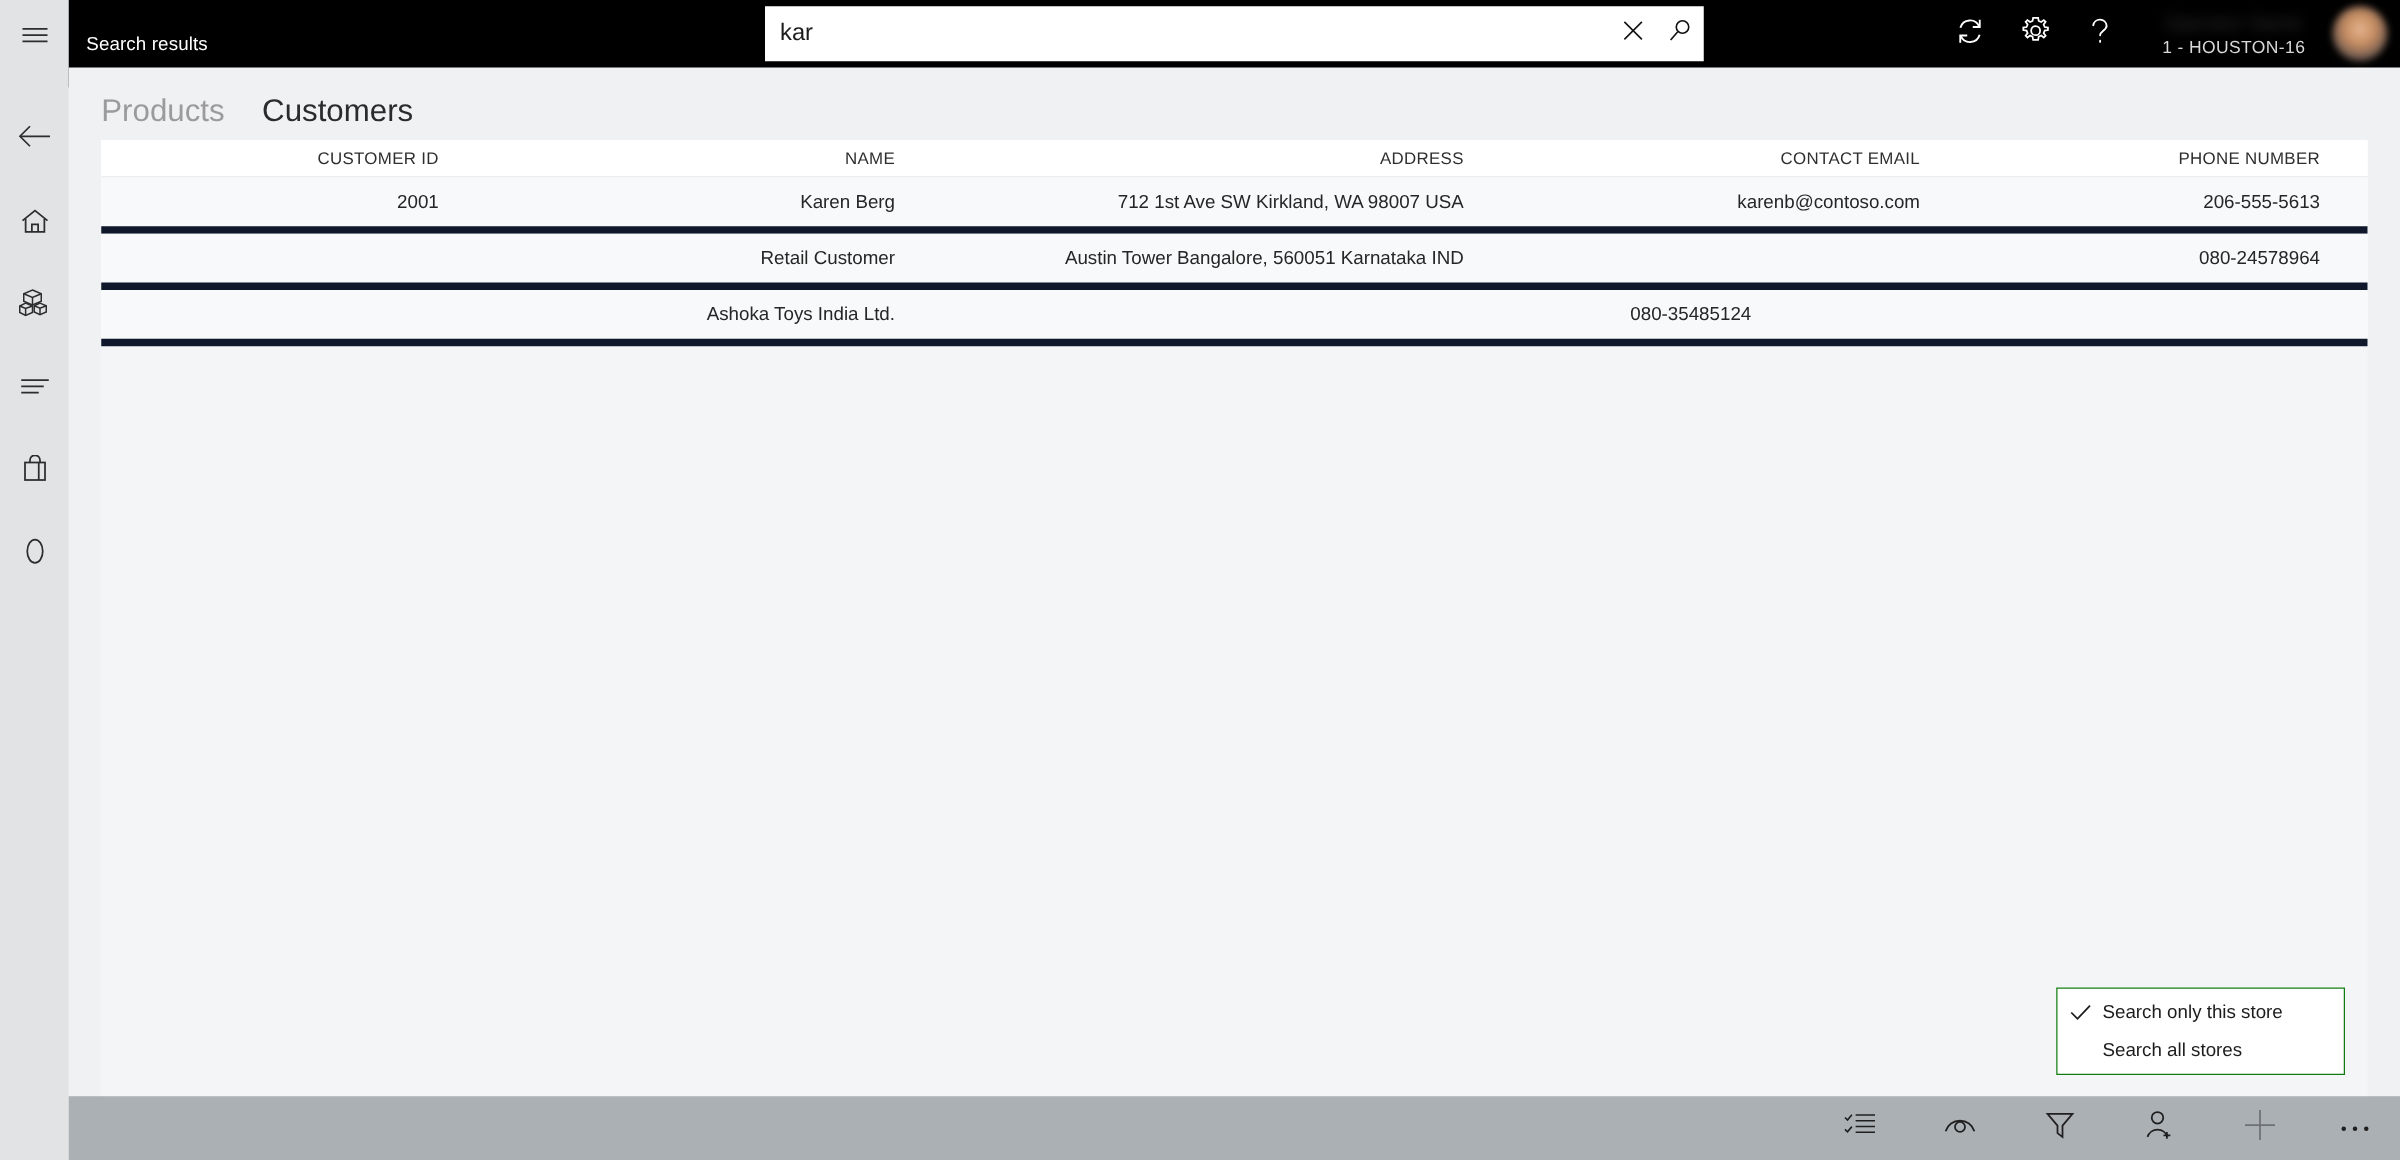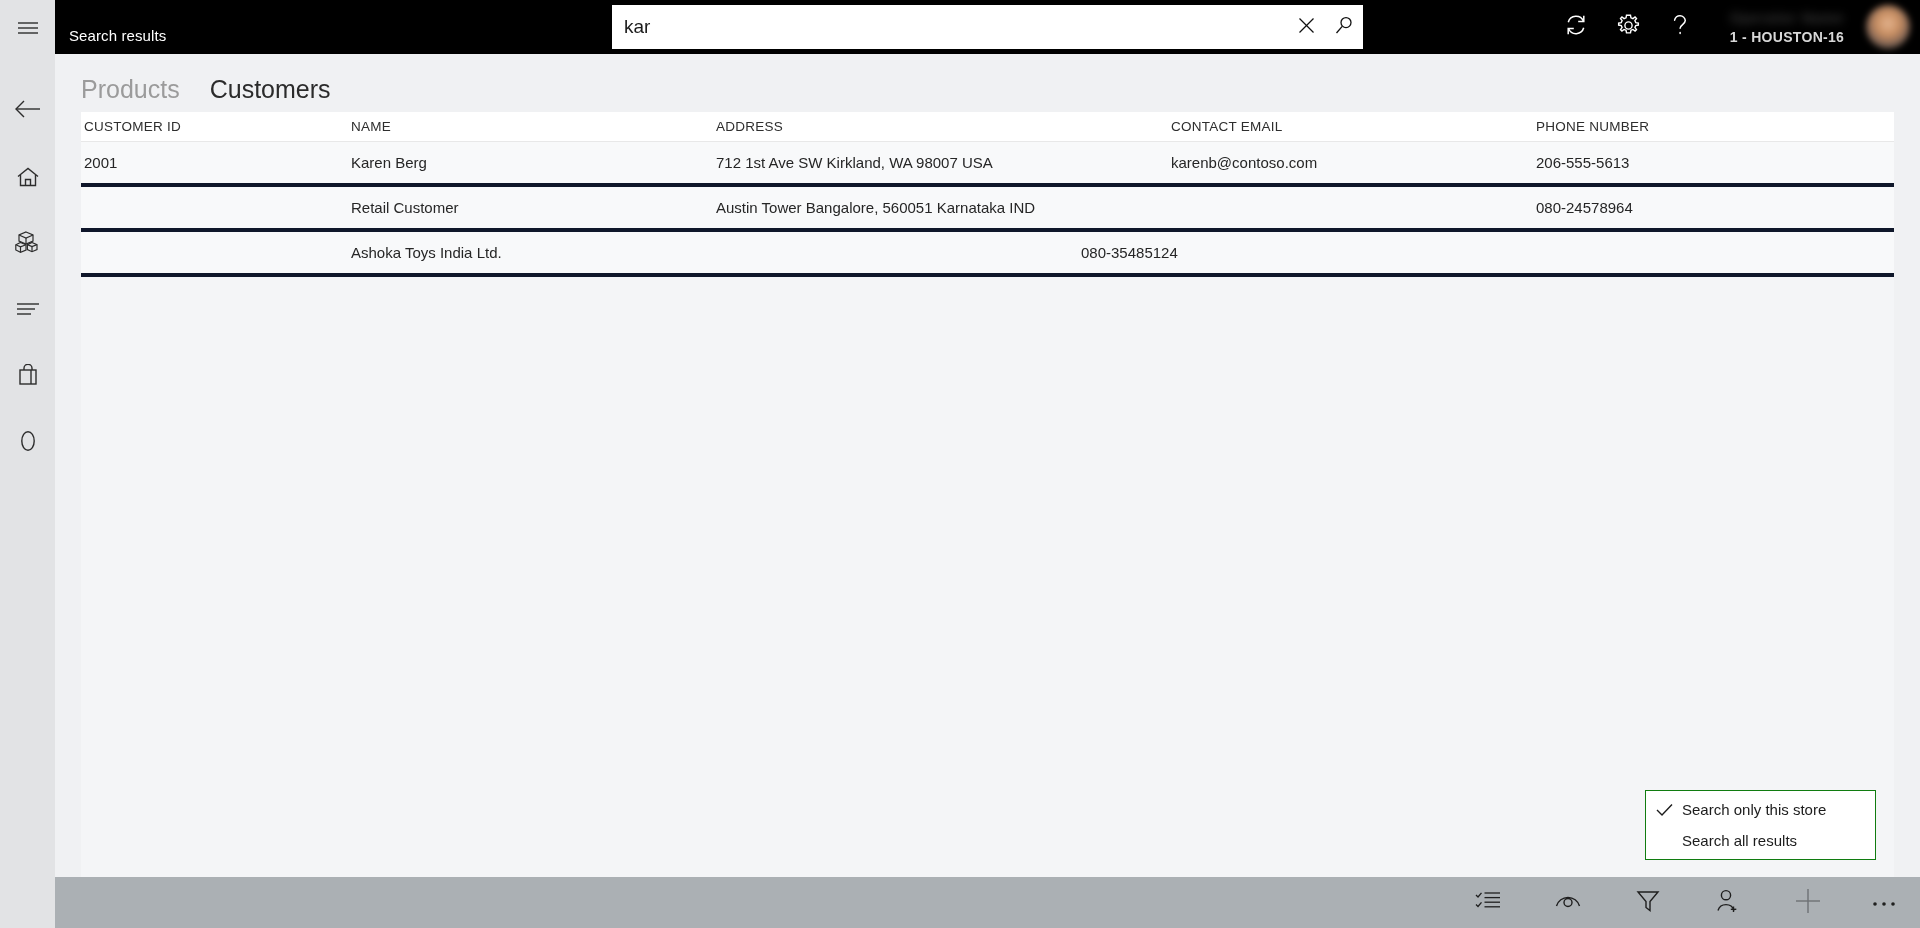--- a/index.html
+++ b/index.html
@@ -91,21 +91,20 @@
     color: #ffffff;
   }
   .user-block {
     width: 150px;
     height: 54px;
     display: flex;
     flex-direction: column;
     align-items: center;
     justify-content: center;
     margin-left: 6px;
-    font-weight: bold;
   }
   .user-name {
     font-size: 14px;
     color: #3b3b3b;
     filter: blur(5px);
     letter-spacing: 1px;
     height: 17px;
     line-height: 17px;
     overflow: hidden;
     white-space: nowrap;
@@ -124,20 +123,21 @@
     background: radial-gradient(circle at 50% 42%, #e3b490 0%, #c98f62 34%, #8d6b57 58%, #4a4340 78%, #2a2726 100%);
     filter: blur(3px);
   }
 
   
   .content {
     position: absolute;
     left: 55px; top: 54px;
     width: 1865px; height: 823px;
     background: #f0f1f3;
+    text-align: right;
   }
   .tabs {
     display: flex;
     align-items: flex-end;
     height: 50px;
     padding-left: 26px;
   }
   .tab {
     font-size: 25px;
     font-weight: 300;
@@ -166,21 +166,21 @@
     color: #2e2e2e;
     letter-spacing: .25px;
     white-space: nowrap;
     overflow: hidden;
   }
   .grid-row {
     display: flex;
     height: 45px;
     align-items: center;
     background: #f8f9fa;
-    border-bottom: 4px solid #0f172a;
+    border-bottom: 6px solid #0f172a;
   }
   .grid-row .cell {
     font-size: 15px;
     color: #262626;
     white-space: nowrap;
     overflow: hidden;
     text-overflow: ellipsis;
   }
   .c0 { width: 270px; padding-left: 3px; }
   .c1 { width: 365px; padding-left: 0px; }
@@ -449,21 +449,21 @@
   <div class="flyout">
     <div class="flyout-item">
       <span class="flyout-check">
         <svg width="17" height="14" viewBox="0 0 17 14">
           <polyline points="1,7 6,12 16,1.5" stroke="#1c1c1c" stroke-width="1.4" fill="none"></polyline>
         </svg>
       </span>
       <span class="flyout-label">Search only this store</span>
     </div>
     <div class="flyout-item no-check">
-      <span class="flyout-label">Search all results</span>
+      <span class="flyout-label">Search all stores</span>
     </div>
   </div>
 
   <div class="appbar">
 
     <div class="appbar-btn">
       <span>
         <svg width="26" height="20" viewBox="0 0 26 20">
           <g stroke="#1f1f1f" stroke-width="1.3" fill="none">
             <polyline points="1,4 3,6 6.5,1.8"></polyline>

